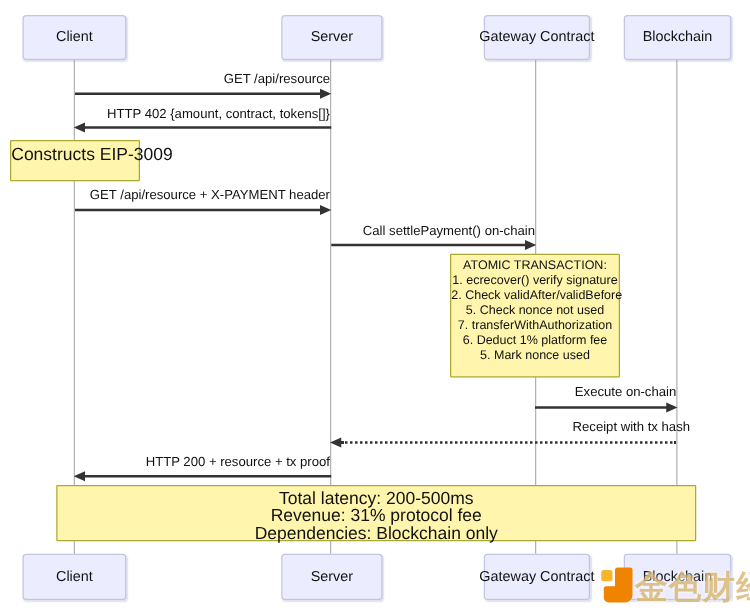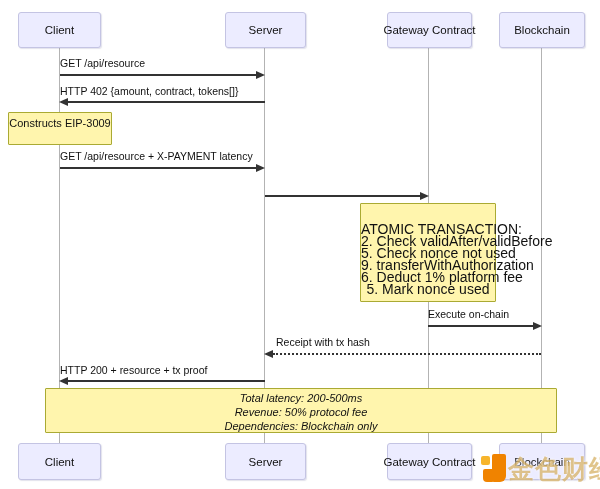--- a/index.html
+++ b/index.html
@@ -9,35 +9,35 @@
     font-family:"Liberation Sans","DejaVu Sans",sans-serif;color:#1a1a1a;
   }
   .actor{
     position:absolute;height:36px;background:#ECECFF;border:1px solid #c4c4e3;
     border-radius:3px;display:flex;align-items:center;justify-content:center;
     font-size:11.5px;color:#111;box-shadow:1px 1px 1px rgba(140,140,180,0.25);
     white-space:nowrap;box-sizing:border-box;
   }
   .lifeline{position:absolute;top:48px;height:395px;width:1px;background:#b3b3b3;}
   .msg-label{
-    position:absolute;font-size:10.5px;text-align:left;white-space:nowrap;color:#111;
+    position:absolute;font-size:10.5px;text-align:right;white-space:nowrap;color:#111;
   }
   .mline{position:absolute;height:0;border-top:2px solid #333;}
   .mline.dotted{border-top:2px dotted #333;}
   .ah{position:absolute;width:0;height:0;border-top:4px solid transparent;border-bottom:4px solid transparent;}
   .ah.right{border-left:9px solid #333;}
   .ah.left{border-right:9px solid #333;}
   .note{
     position:absolute;background:#FFF5AD;border:1px solid #AAAA33;box-sizing:border-box;
     text-align:center;color:#111;border-radius:1px;
   }
   .note .nline{white-space:nowrap;}
-  .note-eip{font-size:11px;line-height:13px;padding-top:4px;}
-  .note-atomic{font-size:14px;line-height:12px;padding-top:19px;}
-  .note-summary{font-size:11px;line-height:14px;padding-top:2px;font-style:italic;}
+  .note-eip{font-size:14px;line-height:13px;padding-top:4px;}
+  .note-atomic{font-size:10px;line-height:12px;padding-top:3px;}
+  .note-summary{font-size:14px;line-height:14px;padding-top:2px;}
   .wm-part{position:absolute;}
   .wm-text{
     position:absolute;font-size:26px;font-weight:bold;letter-spacing:1px;
     color:rgba(199,148,44,0.55);text-shadow:0 0 3px rgba(255,255,255,0.9);
     font-family:"DejaVu Sans",sans-serif;white-space:nowrap;
   }
 </style>
 </head>
 <body>
 
@@ -66,51 +66,53 @@
   <div class="ah right" style="left:256px;top:71px"></div>
 
   <div class="msg-label" style="left:60px;top:85px;width:204px">HTTP 402 {amount, contract, tokens[]}</div>
   <div class="mline" style="left:68px;top:101px;width:197px"></div>
   <div class="ah left" style="left:59px;top:98px"></div>
 
   <div class="note note-eip" style="left:8px;top:112px;width:104px;height:33px">
     <div class="nline">Constructs EIP-3009</div>
   </div>
 
-  <div class="msg-label" style="left:60px;top:150px;width:204px">GET /api/resource + X-PAYMENT latency</div>
+  <div class="msg-label" style="left:60px;top:150px;width:204px">GET /api/resource + X-PAYMENT header</div>
   <div class="mline" style="left:60px;top:167px;width:197px"></div>
   <div class="ah right" style="left:256px;top:164px"></div>
 
+  <div class="msg-label" style="left:265px;top:179px;width:163px">Call settlePayment() on-chain</div>
   <div class="mline" style="left:265px;top:195px;width:156px"></div>
   <div class="ah right" style="left:420px;top:192px"></div>
 
   <div class="note note-atomic" style="left:360px;top:203px;width:136px;height:99px">
     <div class="nline">ATOMIC TRANSACTION:</div>
+    <div class="nline">1. ecrecover() verify signature</div>
     <div class="nline">2. Check validAfter/validBefore</div>
     <div class="nline">5. Check nonce not used</div>
-    <div class="nline">9. transferWithAuthorization</div>
+    <div class="nline">7. transferWithAuthorization</div>
     <div class="nline">6. Deduct 1% platform fee</div>
     <div class="nline">5. Mark nonce used</div>
   </div>
 
   <div class="msg-label" style="left:428px;top:308px;width:113px">Execute on-chain</div>
   <div class="mline" style="left:428px;top:325px;width:106px"></div>
   <div class="ah right" style="left:533px;top:322px"></div>
 
   <div class="msg-label" style="left:276px;top:336px;width:276px">Receipt with tx hash</div>
   <div class="mline dotted" style="left:273px;top:353px;width:268px"></div>
   <div class="ah left" style="left:264px;top:350px"></div>
 
   <div class="msg-label" style="left:60px;top:364px;width:204px">HTTP 200 + resource + tx proof</div>
   <div class="mline" style="left:68px;top:380px;width:197px"></div>
   <div class="ah left" style="left:59px;top:377px"></div>
 
   <div class="note note-summary" style="left:45px;top:388px;width:512px;height:45px">
     <div class="nline">Total latency: 200-500ms</div>
-    <div class="nline">Revenue: 50% protocol fee</div>
+    <div class="nline">Revenue: 31% protocol fee</div>
     <div class="nline">Dependencies: Blockchain only</div>
   </div>
 
   <div class="actor" style="left:18px;top:443px;width:83px;height:37px">
       <span>Client</span>
     </div>
   <div class="actor" style="left:225px;top:443px;width:81px;height:37px">
       <span>Server</span>
     </div>
   <div class="actor" style="left:387px;top:443px;width:85px;height:37px">

